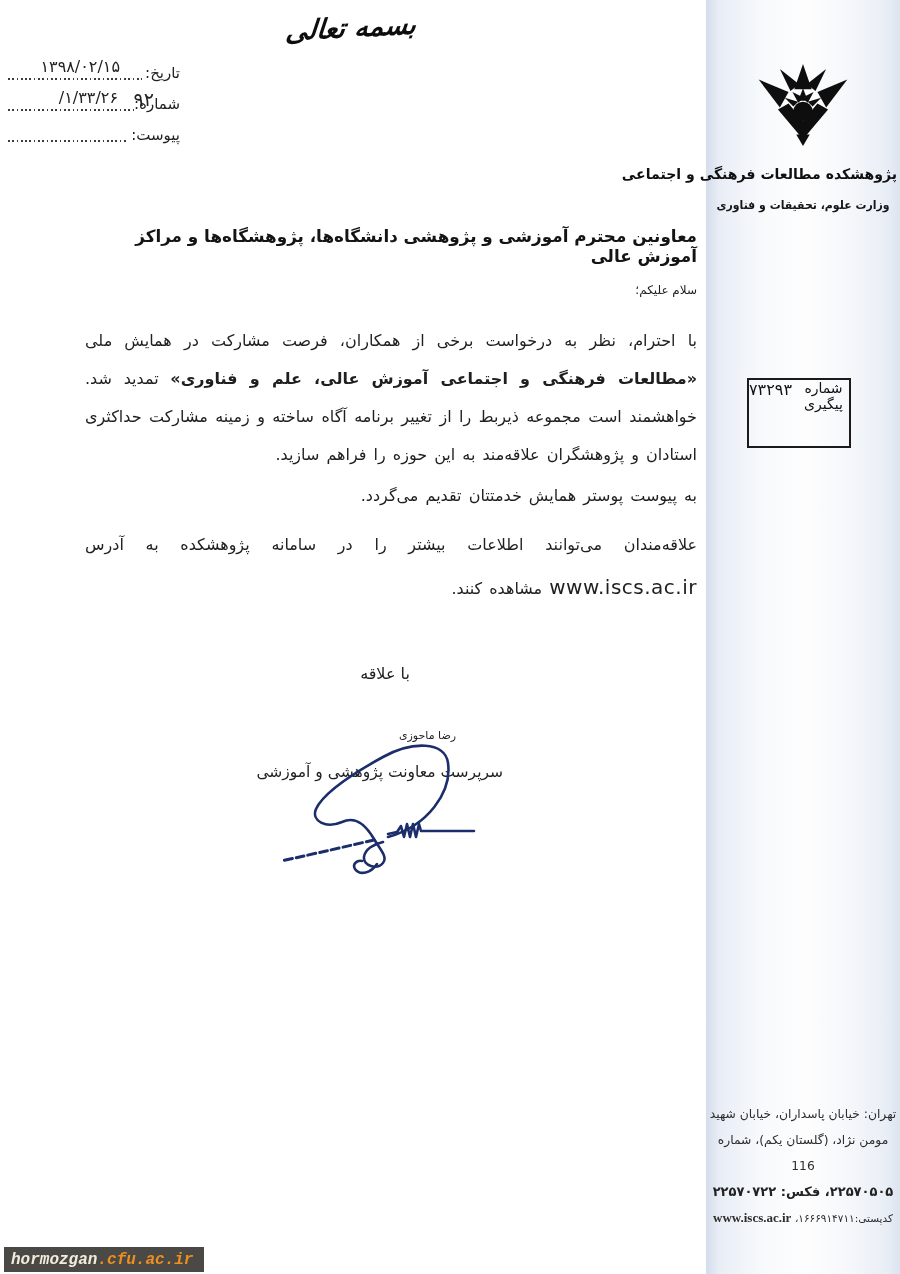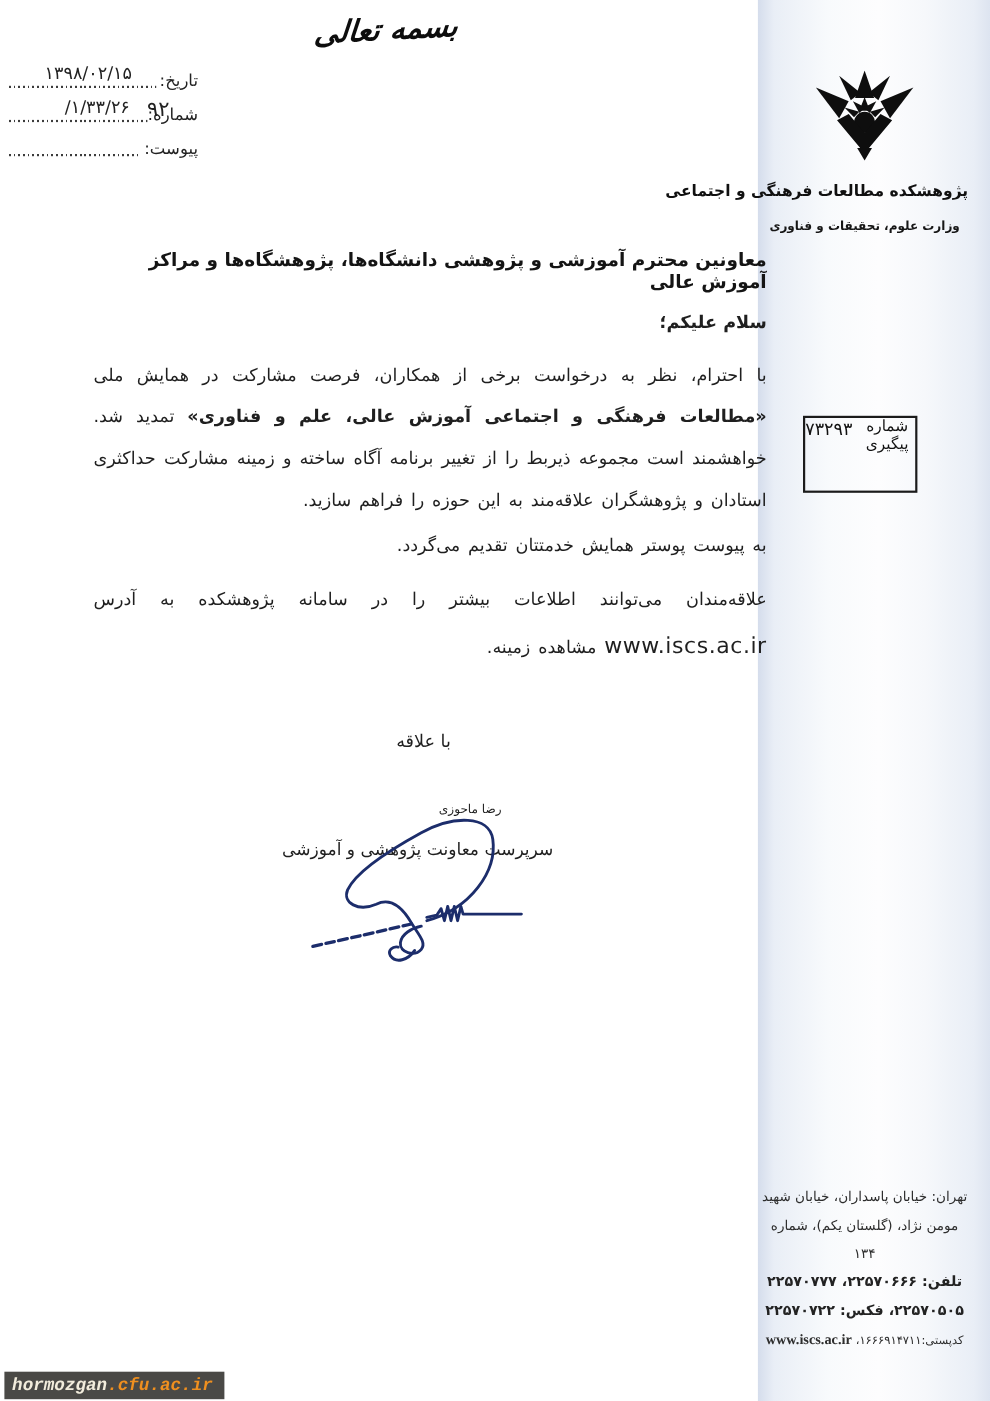--- a/index.html
+++ b/index.html
@@ -3,21 +3,21 @@
 <meta charset="utf-8">
 <style>
   html,body { margin:0; padding:0; }
   .page {
     position:relative; width:900px; height:1274px; background:#ffffff;
     font-family:"DejaVu Sans", sans-serif; color:#1f1f1f; overflow:hidden;
   }
 
   
   .strip {
-    position:absolute; top:0; right:0; width:211px; height:100%;
+    position:absolute; top:0; right:0; width:194px; height:100%;
     background:linear-gradient(to right,#d5ddec 0%,#e9eef6 7%,#f8fafc 30%,#fdfdfe 52%,#f6f8fb 72%,#e9eef6 93%,#dde4f0 100%);
   }
   .emblem { position:absolute; top:64px; left:44px; width:106px; height:85px; }
   .institute-name {
     position:absolute; top:166px; left:0; width:194px; text-align:center;
     font-weight:bold; font-size:14.5px; white-space:nowrap; direction:rtl; color:#101010;
     transform:scaleX(0.97);
   }
   .ministry-name {
     position:absolute; top:198px; left:0; width:194px; text-align:center;
@@ -64,21 +64,21 @@
   .date-row .meta-leader { right:38px; }
   .date-row .meta-value { right:60px; }
   .number-row .meta-leader { right:46px; }
   .number-row .meta-value { right:62px; }
   .number-stamp { position:absolute; right:26px; bottom:6px; font-size:19px; direction:ltr; unicode-bidi:bidi-override; }
   .attachment-row .meta-leader { right:52px; }
 
   
   .letter-body { position:absolute; top:0; left:85px; width:612px; direction:rtl; }
   .recipient { position:absolute; top:226px; right:0; left:0; margin:0; font-size:16.8px; font-weight:bold; text-align:right; color:#141414; }
-  .salutation { position:absolute; top:283px; right:0; left:0; margin:0; font-size:16px; text-align:right;font-weight:bold; }
+  .salutation { position:absolute; top:283px; right:0; left:0; margin:0; font-size:12px; text-align:right; }
   .para { position:absolute; right:0; left:0; margin:0; font-size:16px; text-align:justify; text-justify:inter-word; word-spacing:2px; }
   .p1 { top:322px; line-height:38px; }
   .p2 { top:477px; line-height:38px; }
   .p3 { top:524px; line-height:42px; }
   .para strong { font-weight:bold; }
   .url { font-size:20px; direction:ltr; unicode-bidi:embed; font-weight:normal; letter-spacing:0.5px; }
 
   
   .closing { position:absolute; top:664px; left:320px; width:130px; text-align:center; font-size:16px; direction:rtl; }
   .signer-name { position:absolute; top:729px; left:350px; width:155px; text-align:center; font-size:11px; direction:rtl; }
@@ -119,22 +119,21 @@
     <div class="institute-name">پژوهشکده مطالعات فرهنگی و اجتماعی</div>
     <div class="ministry-name">وزارت علوم، تحقیقات و فناوری</div>
 
     <div class="tracking-box">
       <div class="tracking-label">شماره پیگیری</div>
       <div class="tracking-number">۷۳۲۹۳</div>
     </div>
 
     <div class="footer-block">
       <div class="footer-line">تهران: خیابان پاسداران، خیابان شهید</div>
-      <div class="footer-line">مومن نژاد، (گلستان یکم)، شماره ۱۳۴</div>
-      <div class="footer-line bold">تلفن:  ۲۲۵۷۰۶۶۶،  ۲۲۵۷۰۷۷۷</div>
+      <div class="footer-line">مومن نژاد، (گلستان یکم)، شماره 116</div>
       <div class="footer-line bold">۲۲۵۷۰۵۰۵،  فکس:  ۲۲۵۷۰۷۲۲</div>
       <div class="footer-line postal">
         <span class="footer-postal-label">کدپستی:۱۶۶۶۹۱۴۷۱۱،</span>
         <span class="footer-website">www.iscs.ac.ir</span>
       </div>
     </div>
   </div>
 
   <div class="bismillah">بسمه تعالی</div>
 
@@ -154,21 +153,21 @@
       <span class="meta-leader"></span>
       <span class="meta-label">پیوست:</span>
     </div>
   </div>
 
   <main class="letter-body">
     <h1 class="recipient">معاونین محترم آموزشی و پژوهشی دانشگاه‌ها، پژوهشگاه‌ها و مراکز آموزش عالی</h1>
     <p class="salutation">سلام علیکم؛</p>
     <p class="para p1"><span>با احترام، نظر به درخواست برخی از همکاران، فرصت مشارکت در همایش ملی </span><strong>«مطالعات فرهنگی و اجتماعی آموزش عالی، علم و فناوری»</strong><span> تمدید شد. خواهشمند است مجموعه ذیربط را از تغییر برنامه آگاه ساخته و زمینه مشارکت حداکثری استادان و پژوهشگران علاقه‌مند به این حوزه را فراهم سازید.</span></p>
     <p class="para p2">به پیوست پوستر همایش خدمتتان تقدیم می‌گردد.</p>
-    <p class="para p3"><span>علاقه‌مندان می‌توانند اطلاعات بیشتر را در سامانه پژوهشکده به آدرس </span><span class="url">www.iscs.ac.ir</span><span> مشاهده زمینه.</span></p>
+    <p class="para p3"><span>علاقه‌مندان می‌توانند اطلاعات بیشتر را در سامانه پژوهشکده به آدرس </span><span class="url">www.iscs.ac.ir</span><span> مشاهده کنند.</span></p>
   </main>
 
   <div class="closing">با علاقه</div>
   <div class="signer-name">رضا ماحوزی</div>
   <div class="signer-title">سرپرست معاونت پژوهشی و آموزشی</div>
 
   <svg class="signature-svg" viewBox="0 0 900 1274" xmlns="http://www.w3.org/2000/svg" fill="none" stroke="#1c2d6b" stroke-width="2.6" stroke-linecap="round" stroke-linejoin="round">
     <path d="M474,831 H421 l-2,-7 -3,13 -3,-13 -3,13 -3,-13 -3,13 -3,-11 -4,6 -9,2"></path>
     <path d="M388,837 C428,826 452,792 448,763 C445,741 412,741 383,757 C341,780 322,796 316,809 C311,821 326,829 342,822 C357,815 367,827 374,839 C380,849 388,857 383,863 C377,870 363,866 364,857 C365,849 374,844 383,842"></path>
     <path d="M374,840 C348,846 318,853 281,861" stroke-dasharray="8,4" stroke-width="3"></path>

